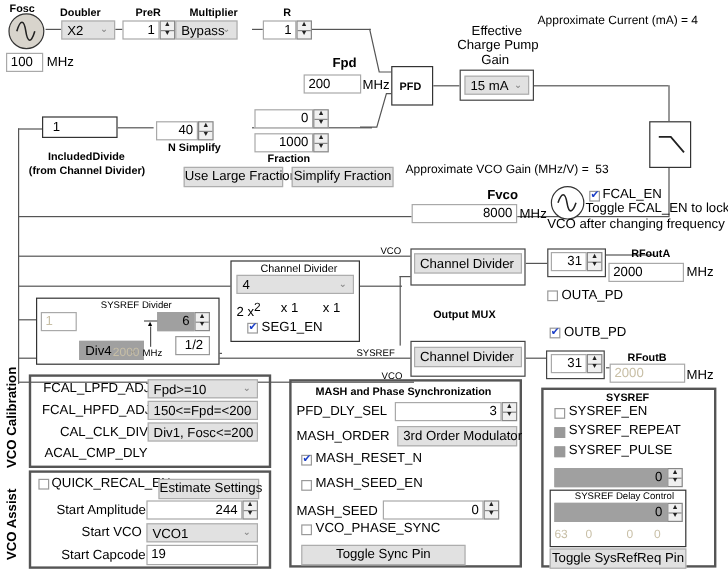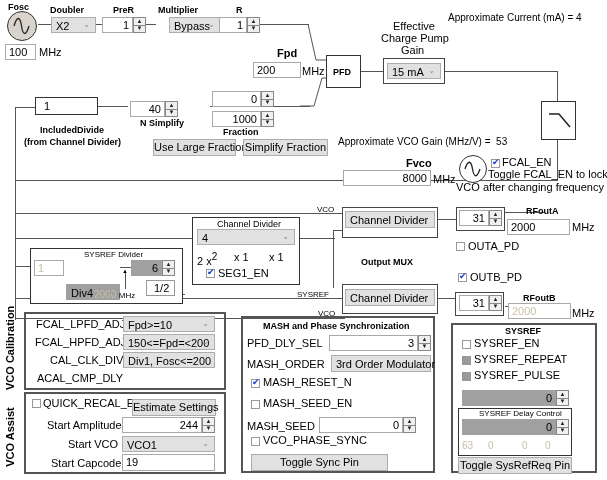--- a/index.html
+++ b/index.html
@@ -90,21 +90,21 @@
 <div class="lbl bold small" style="left:113px;top:5px;">PreR</div>
 <div class="spin" style="left:102px;top:17px;width:44px;height:16px;">
   <div class="val">1</div>
   <div class="arr">
       <div class="up">▲</div>
       <div class="dn">▼</div>
     </div>
 </div>
 
 <div class="lbl bold small" style="left:158px;top:5px;">Multiplier</div>
-<div class="dd" style="left:169px;top:17px;width:52px;height:16px;">
+<div class="dd" style="left:146px;top:17px;width:52px;height:16px;">
   <span>Bypass</span><span class="chev">⌄</span>
 </div>
 
 <div class="lbl bold small" style="left:236px;top:5px;">R</div>
 <div class="spin" style="left:219px;top:17px;width:41px;height:16px;">
   <div class="val">1</div>
   <div class="arr">
       <div class="up">▲</div>
       <div class="dn">▼</div>
     </div>

